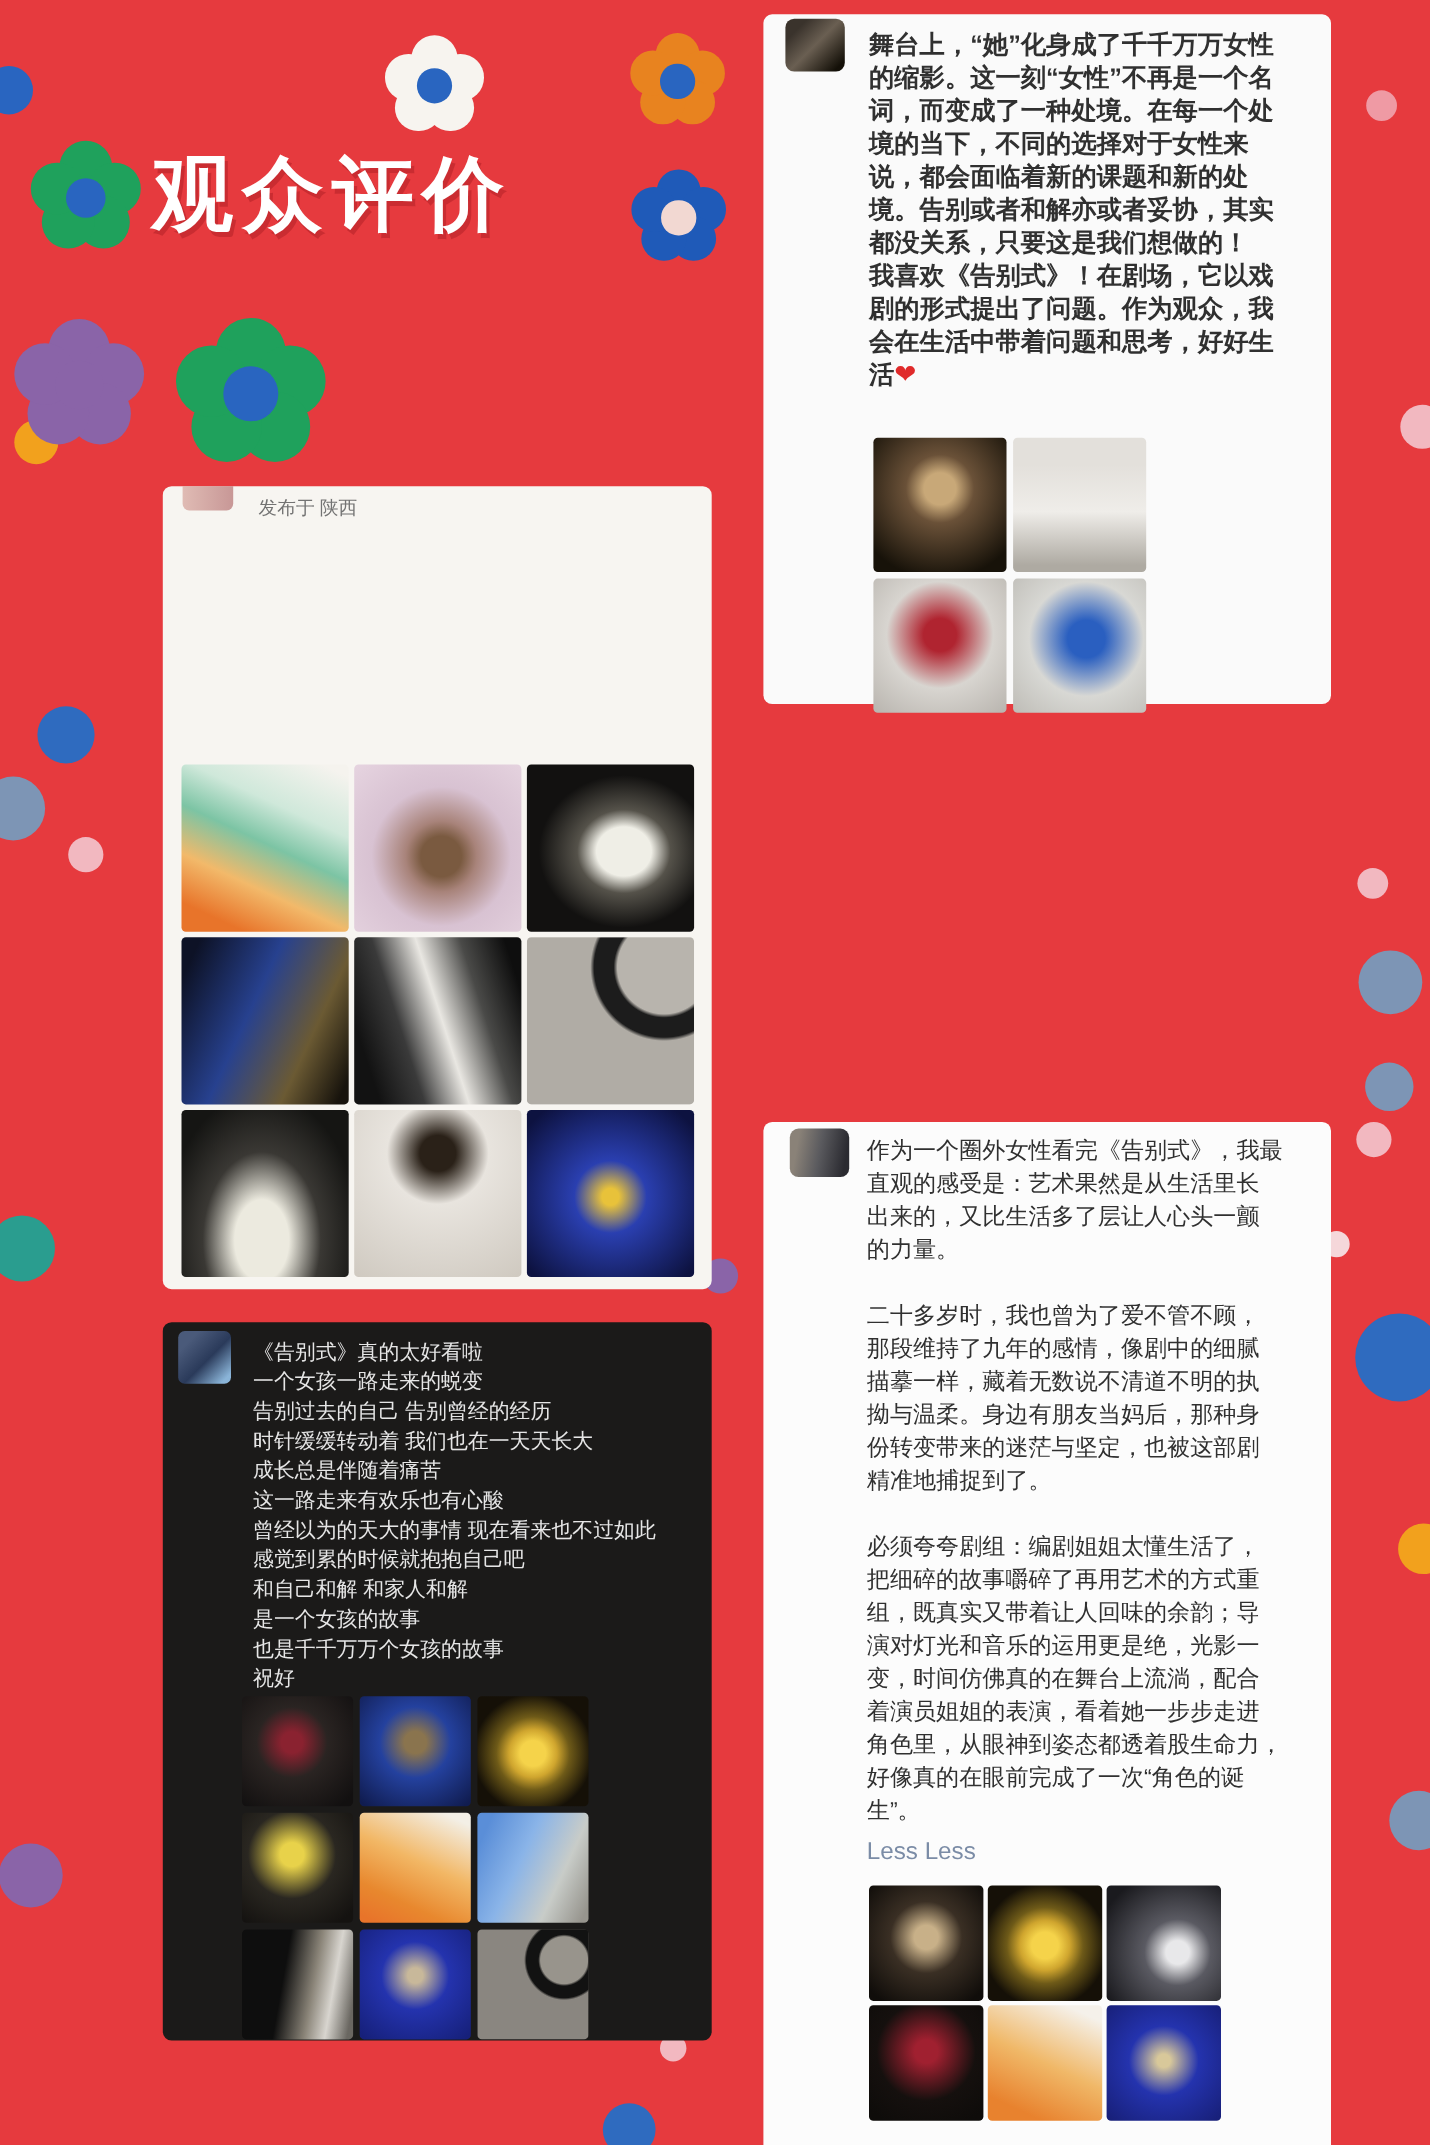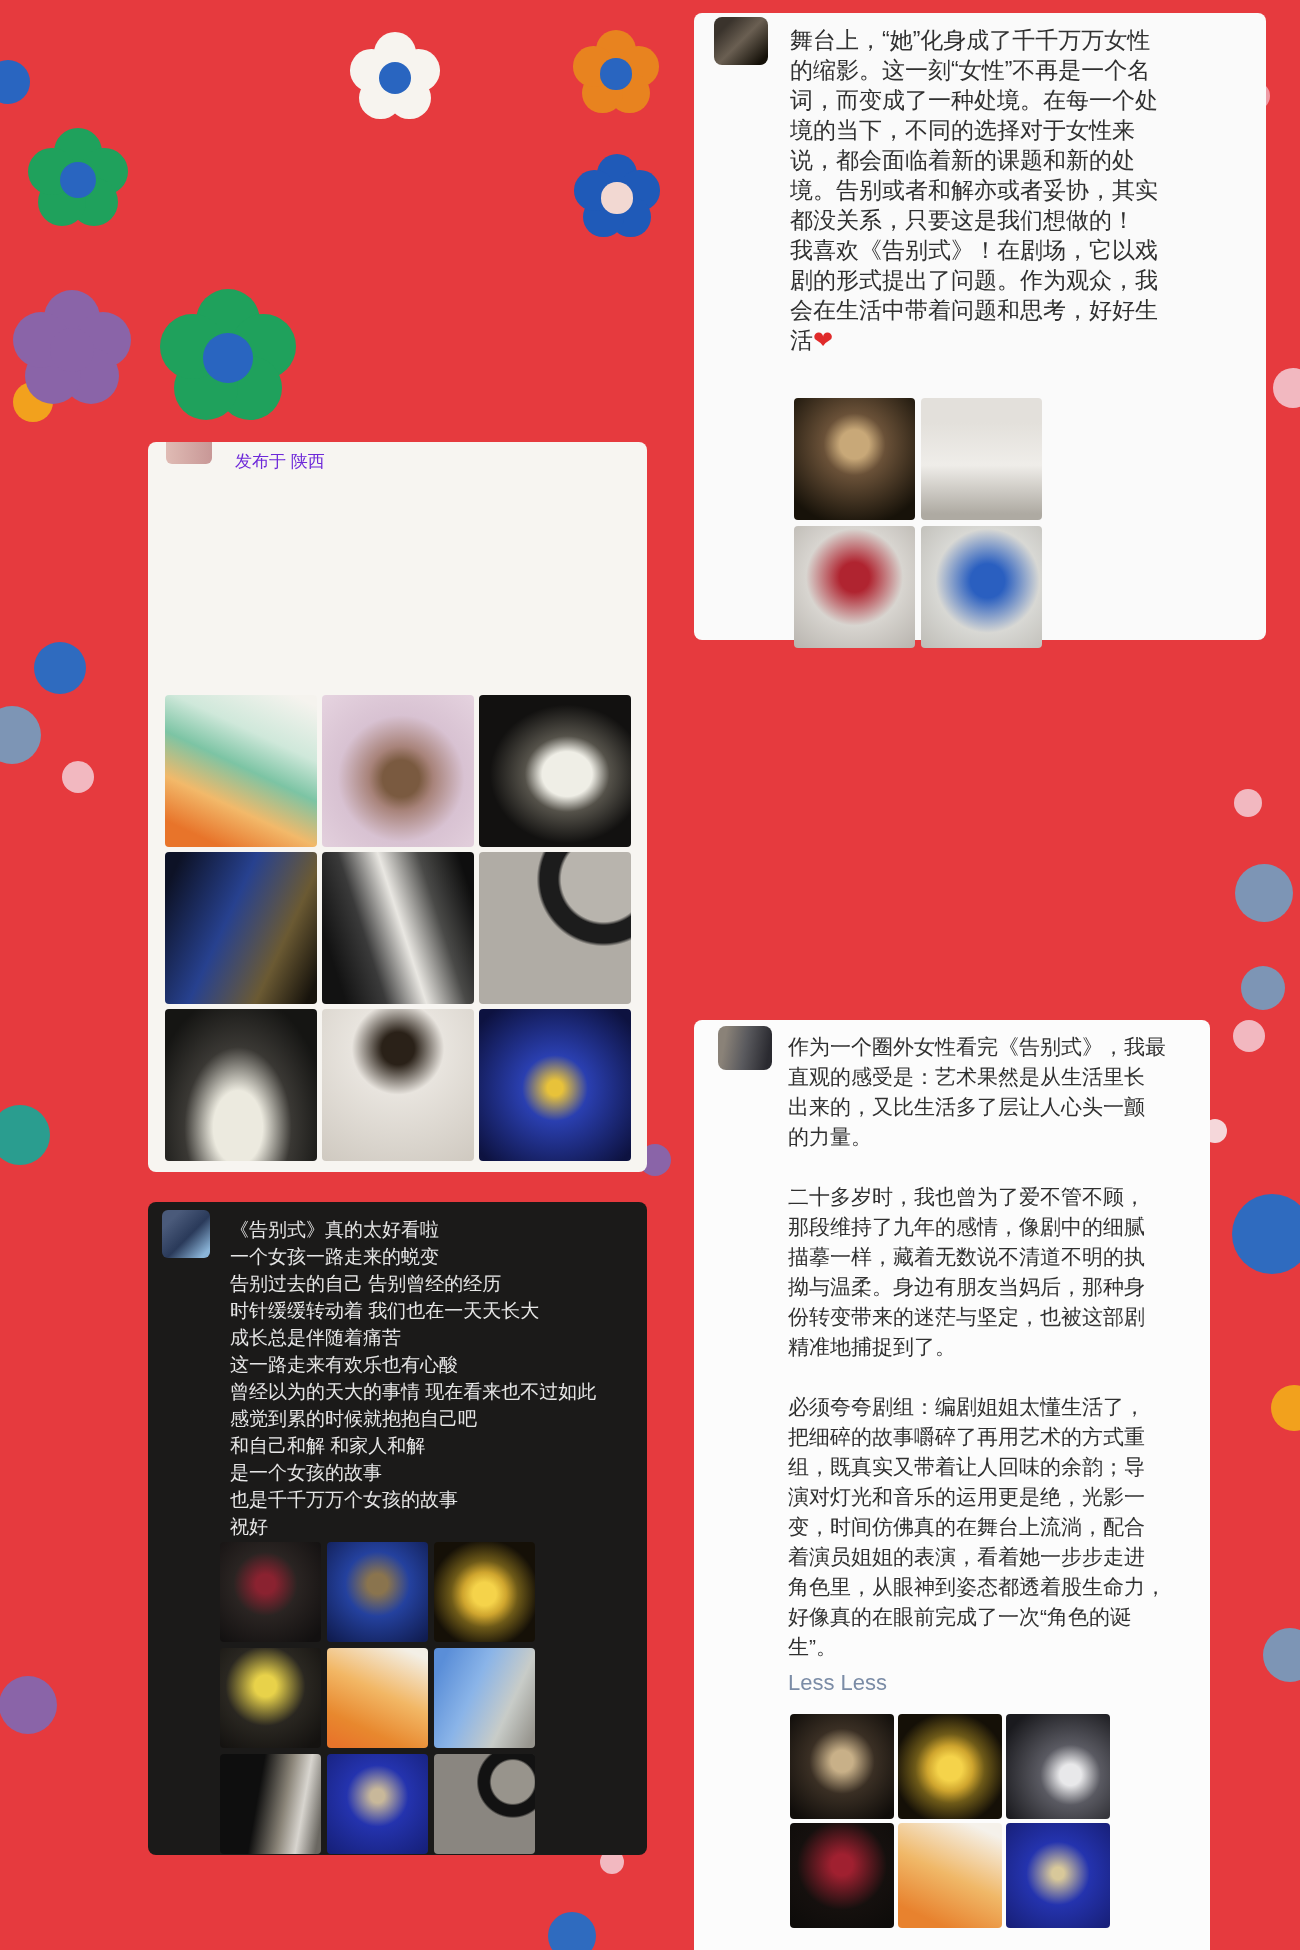--- a/index.html
+++ b/index.html
@@ -8,30 +8,30 @@
   .title{position:absolute;left:138px;top:128px;margin:0;font-family:"Liberation Serif","DejaVu Serif",serif;
          font-weight:700;font-size:74px;letter-spacing:8px;color:#ffffff;
          text-shadow:3px 4px 0 rgba(150,20,25,.35);z-index:1;}
   #decor{position:absolute;inset:0;z-index:0;}
   .dot{position:absolute;border-radius:50%;}
   .flower{position:absolute;}
   .petal,.core{position:absolute;border-radius:50%;}
   .card{position:absolute;border-radius:8px;z-index:2;}
   .card-a{left:148px;top:442px;width:499px;height:730px;background:#f7f5f1;}
   .card-b{left:148px;top:1202px;width:499px;height:653px;background:#1b1a19;}
-  .card-c{left:694px;top:13px;width:572px;height:627px;background:#fafafa;}
+  .card-c{left:694px;top:13px;width:516px;height:627px;background:#fafafa;font-weight:bold;}
   .card-d{left:694px;top:655px;width:516px;height:355px;background:#1b1b1b;}
   .card-e{left:694px;top:1020px;width:516px;height:930px;background:#fcfcfc;border-radius:8px 8px 0 0;}
   .txt{position:absolute;white-space:pre-line;color:#2f2f2f;}
   .card-a .txt{left:17px;top:34px;width:470px;font-size:18px;line-height:29px;color:#3a3a3a;}
   .card-b .txt{left:82px;top:14px;width:410px;font-size:19px;line-height:27px;color:#e6e6e6;}
   .card-c .txt{left:96px;top:12px;width:410px;font-size:23px;line-height:30px;color:#303030;}
   .card-d .txt{left:99px;top:17px;width:405px;font-size:23px;line-height:32px;color:#f4f4f4;}
   .card-e .txt{left:94px;top:12px;width:420px;font-size:21px;line-height:30px;color:#303030;}
-  .loc{position:absolute;left:87px;top:8px;font-size:17px;color:#6d28d9;}
+  .loc{position:absolute;left:87px;top:8px;font-size:17px;color:#737373;}
   .avatar{position:absolute;border-radius:8px;}
   .av-b{left:14px;top:8px;width:48px;height:48px;border-radius:6px;}
   .av-c{left:20px;top:4px;width:54px;height:48px;}
   .av-d{left:24px;top:13px;width:58px;height:58px;border-radius:10px;}
   .av-e{left:24px;top:6px;width:54px;height:44px;}
   .avatar-sliver{position:absolute;left:18px;top:0;width:46px;height:22px;
                  border-radius:0 0 6px 6px;opacity:.75;}
   .grid{position:absolute;display:grid;}
   .g3a{left:17px;top:253px;grid-template-columns:repeat(3,152px);grid-auto-rows:152px;gap:5px;}
   .g3b{left:72px;top:340px;grid-template-columns:repeat(3,101px);grid-auto-rows:100px;gap:6px;}
@@ -114,20 +114,21 @@
       <div class="flower" style="left: 166px; top: 296px; width: 124px; height: 124px;">
         <div class="petal" style="left: 29.76px; top: -7.44px; width: 64.48px; height: 64.48px; background: rgb(31, 161, 92);"></div>
         <div class="petal" style="left: 65.1393px; top: 18.2646px; width: 64.48px; height: 64.48px; background: rgb(31, 161, 92);"></div>
         <div class="petal" style="left: 51.6256px; top: 59.8554px; width: 64.48px; height: 64.48px; background: rgb(31, 161, 92);"></div>
         <div class="petal" style="left: 7.89439px; top: 59.8554px; width: 64.48px; height: 64.48px; background: rgb(31, 161, 92);"></div>
         <div class="petal" style="left: -5.6193px; top: 18.2646px; width: 64.48px; height: 64.48px; background: rgb(31, 161, 92);"></div>
         <div class="core" style="left: 37.2px; top: 37.2px; width: 49.6px; height: 49.6px; background: rgb(41, 101, 192);"></div>
       </div>
     </div>
 
+  <h1 class="title">观众评价</h1>
 
   <section class="card card-a">
     <div class="avatar-sliver" style="background: linear-gradient(90deg, rgb(216, 168, 160), rgb(184, 120, 120));"></div>
     <div class="loc">发布于 陕西</div>
     <div class="grid g3a">
         <div class="photo" style="background: linear-gradient(205deg, rgb(245, 243, 238) 5%, rgb(207, 232, 218) 30%, rgb(124, 196, 164) 48%, rgb(242, 185, 106) 68%, rgb(232, 116, 42) 88%);"></div>
         <div class="photo" style="background: radial-gradient(circle at 52% 55%, rgb(122, 90, 64) 0px, rgb(122, 90, 64) 16%, rgb(168, 131, 122) 28%, rgb(216, 194, 210) 55%, rgb(230, 212, 224) 100%);"></div>
         <div class="photo" style="background: radial-gradient(at 58% 52%, rgb(239, 238, 230) 0px, rgb(239, 238, 230) 20%, rgb(85, 82, 74) 34%, rgb(18, 17, 16) 62%);"></div>
         <div class="photo" style="background: linear-gradient(115deg, rgb(13, 18, 38) 8%, rgb(39, 65, 143) 42%, rgb(107, 90, 51) 72%, rgb(23, 19, 12) 95%);"></div>
         <div class="photo" style="background: linear-gradient(72deg, rgb(18, 18, 18) 12%, rgb(58, 58, 58) 32%, rgb(233, 231, 226) 52%, rgb(74, 74, 72) 72%, rgb(14, 14, 14) 92%);"></div>

